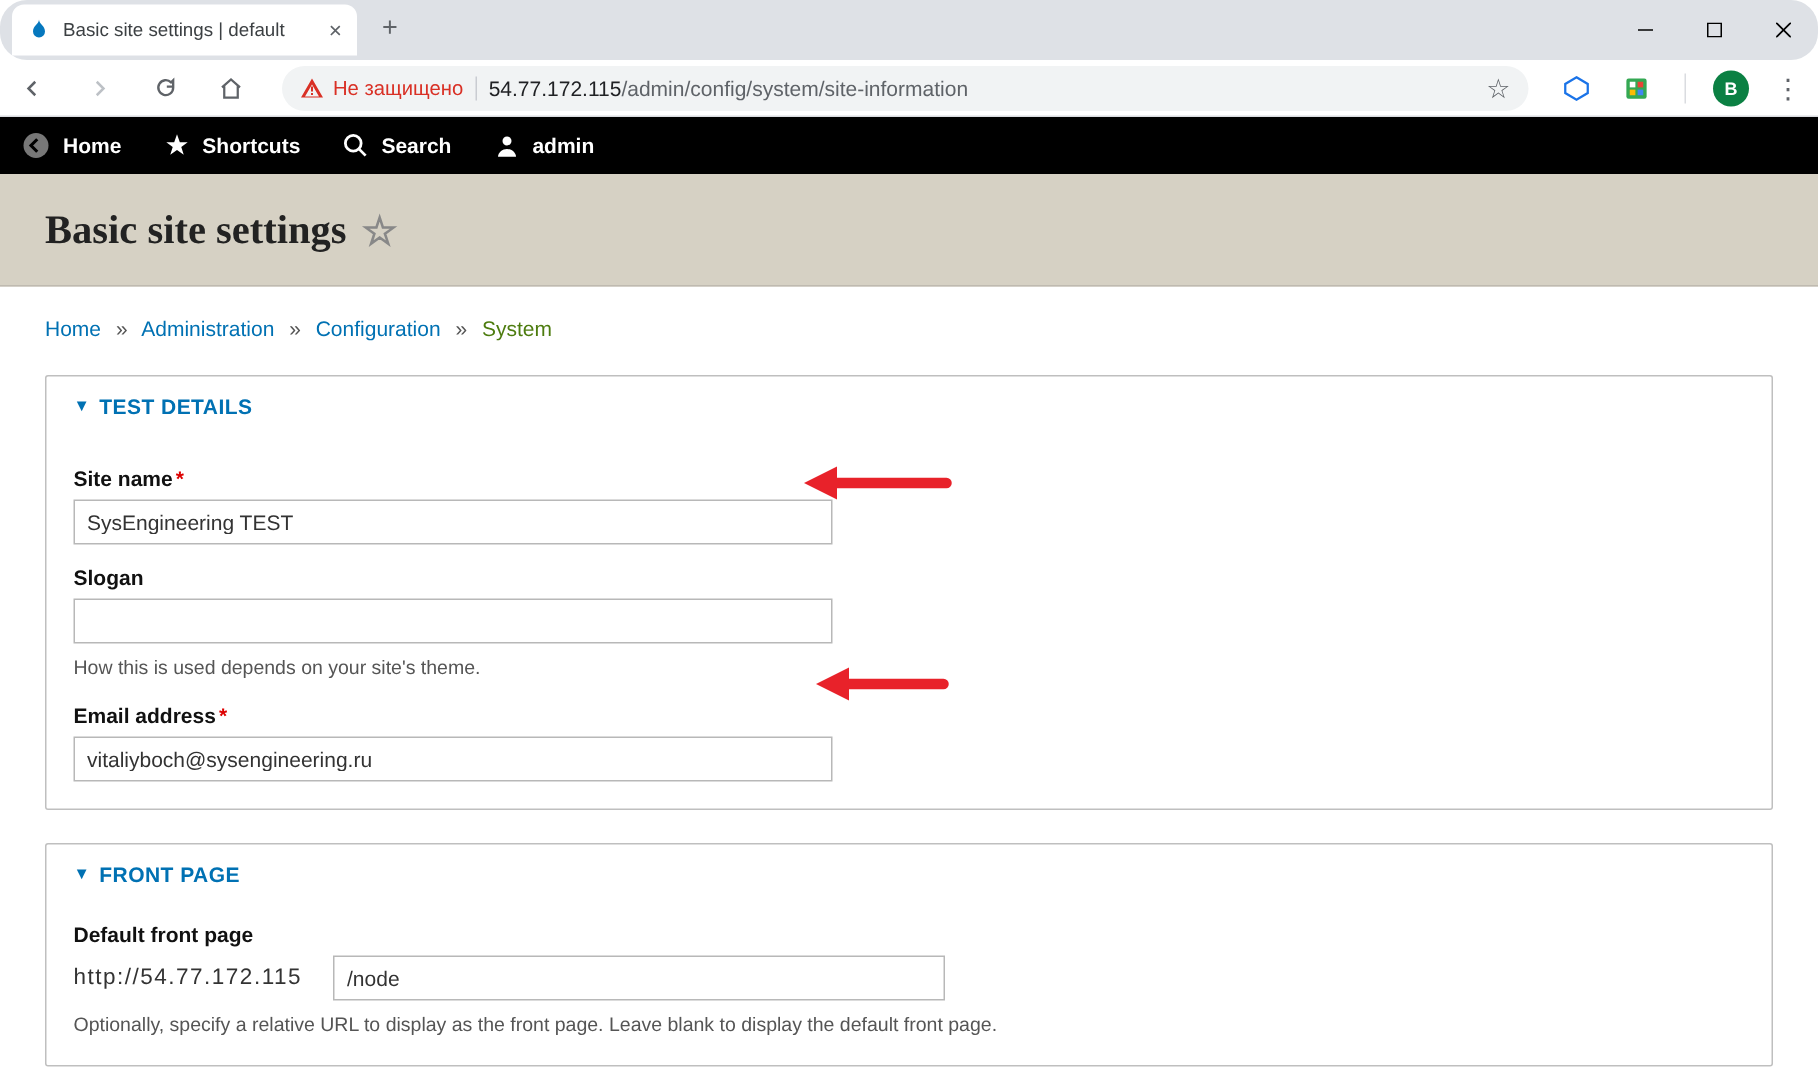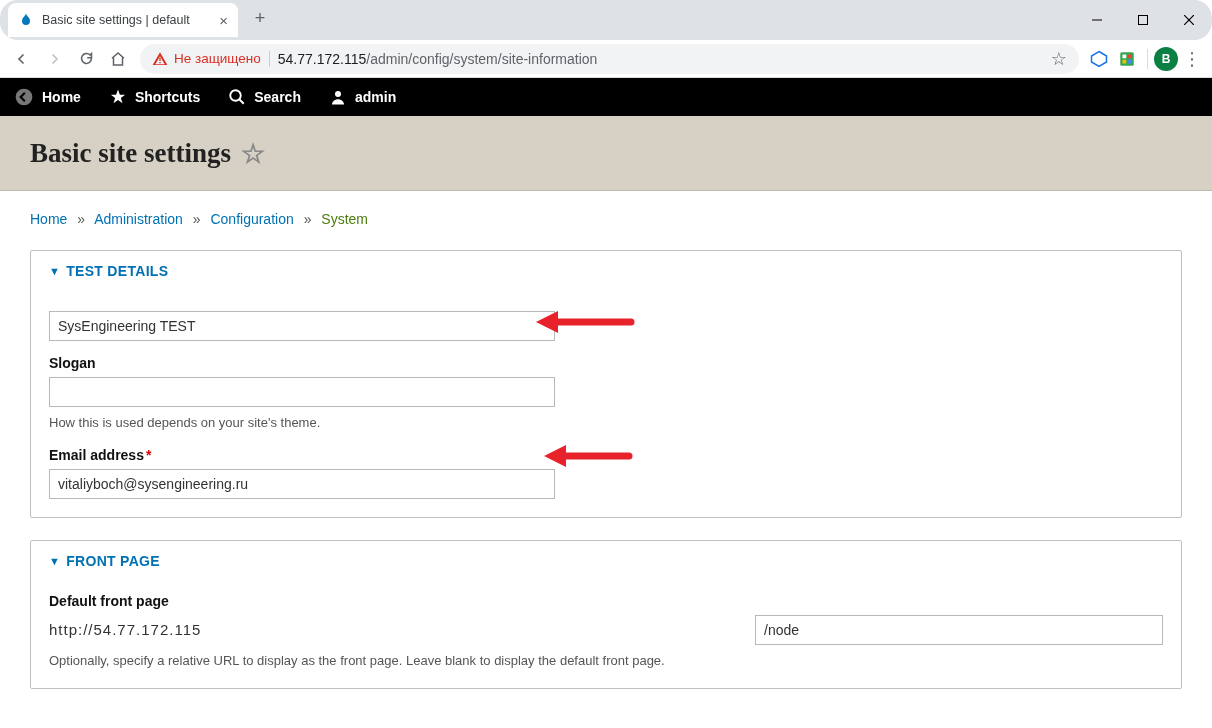--- a/index.html
+++ b/index.html
@@ -6,21 +6,21 @@
   html, body { width: 1212px; height: 728px; font-family: "Segoe UI", "Helvetica Neue", Arial, sans-serif; overflow: hidden; background: #fff; }
   
   .chrome { width: 100%; }
   .tabstrip { height: 40px; background: #dee1e6; display: flex; align-items: center; border-radius: 18px; }
   .tab { display: flex; align-items: center; height: 34px; background: #fff; border-radius: 8px 8px 0 0; padding: 0 10px; margin-left: 8px; min-width: 230px; gap: 8px; color:#3c4043; font-size:12.5px; }
   .favicon { width:16px; height:16px; display:flex; align-items:center; justify-content:center; }
   .tab-close { margin-left:auto; color:#5f6368; font-size:15px; cursor:pointer; }
   .newtab { width:28px; height:28px; display:flex; align-items:center; justify-content:center; color:#5f6368; font-size:18px; margin-left:8px; margin-bottom:3px; cursor:pointer; }
   .winctrls { margin-left:auto; display:flex; }
   .winbtn { width:46px; height:40px; display:flex; align-items:center; justify-content:center; color:#000; font-size:12px; }
-  .toolbar { height:38px; background:#fff; border-bottom:1px solid #dadce0; display:flex; align-items:center; padding:16px 6px; gap:0; }
+  .toolbar { height:38px; background:#fff; border-bottom:1px solid #dadce0; display:flex; align-items:center; padding:16px 6px; gap:12px; }
   .navbtn { width:32px; height:32px; display:flex; align-items:center; justify-content:center; color:#5f6368; border-radius:50%; font-size:18px; }
   .navbtn.disabled { color:#bdc1c6; }
   .omnibox { flex:1; height:30px; background:#f1f3f4; border-radius:15px; display:flex; align-items:center; padding:0 12px; gap:8px; margin:0 6px; color:#202124; font-size:14px; }
   .omnibox .warn { display:flex; align-items:center; gap:6px; color:#d93025; font-size:13.5px; }
   .omnibox .sep { width:1px; height:16px; background:#c9ccd1; }
   .url-path { color:#5f6368; }
   .url-host { color:#202124; }
   .star { margin-left:auto; color:#5f6368; font-size:18px; }
   .ext { width:28px; height:28px; display:flex; align-items:center; justify-content:center; }
   .ext-sep { width:1px; height:20px; background:#dadce0; margin:0 6px; }
@@ -54,21 +54,21 @@
   fieldset.details { border:1px solid #bfbfbf; border-radius:2px; margin-bottom:22px; padding:0; }
   .details > summary { list-style:none; padding:12px 18px; color:#0071b3; font-weight:700; font-size:14px; letter-spacing:.3px; cursor:pointer; display:flex; align-items:center; gap:6px; font-family:"Lucida Grande","Lucida Sans Unicode",sans-serif; }
   .tri { font-size:11px; color:#0071b3; }
   .details-body { padding:6px 18px 18px; }
   .form-item { margin-top:14px; }
   .form-item label { font-weight:700; font-size:14px; color:#111; display:block; margin-bottom:6px; }
   .req { color:#d00; margin-left:2px; }
   input.text { width:506px; height:30px; border:1px solid #b8b8b8; background:#fff; padding:0 8px; font-size:14px; color:#333; }
   .desc { font-size:13px; color:#555; margin-top:6px; line-height:1.5; }
   .desc em { font-style:italic; }
-  .prefix-row { display:flex; align-items:center; gap:6px;justify-content:space-between; }
+  .prefix-row { display:flex; align-items:center; gap:21px; }
   .prefix { font-size:15px; color:#333; letter-spacing:1px; }
   input.short { width:408px; height:30px; border:1px solid #b8b8b8; background:#fff; padding:0 8px; font-size:14px; color:#333; }
 
   
   .arrow { position:absolute; pointer-events:none; }
 </style>
 </head>
 <body>
 
 <div class="chrome">
@@ -217,20 +217,21 @@
 
   <div class="content">
 
     <fieldset class="details">
       <summary>
         <span class="tri">▼</span>
         <span>TEST DETAILS</span>
       </summary>
       <div class="details-body">
         <div class="form-item">
+          <label><span>Site name</span><span class="req">*</span></label>
           <input class="text" type="text" value="SysEngineering TEST" style="">
         </div>
         <div class="form-item">
           <label>Slogan</label>
           <input class="text" type="text" value="" style="">
           <div class="desc">How this is used depends on your site's theme.</div>
         </div>
         <div class="form-item">
           <label><span>Email address</span><span class="req">*</span></label>
           <input class="text" type="text" value="vitaliyboch@sysengineering.ru" style="">

